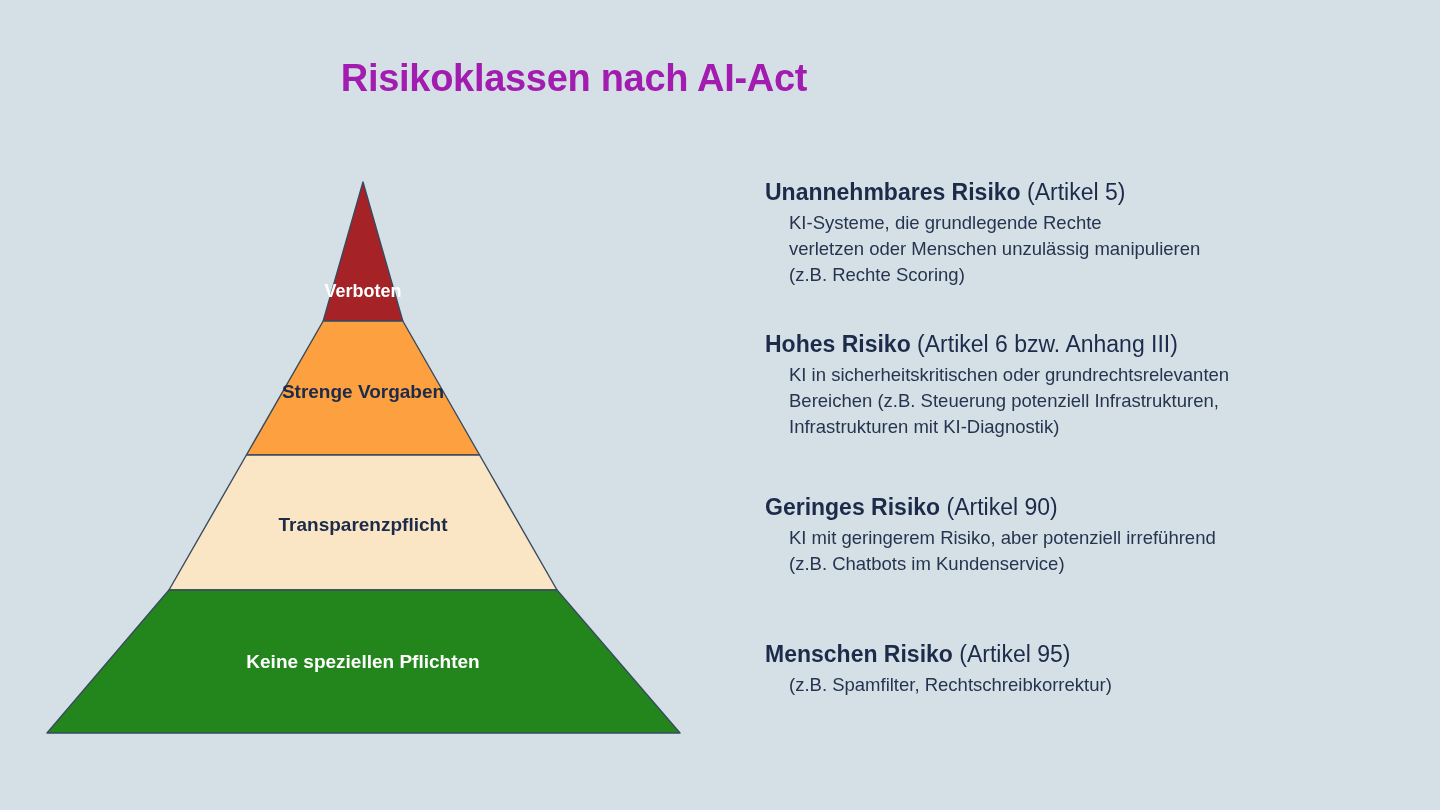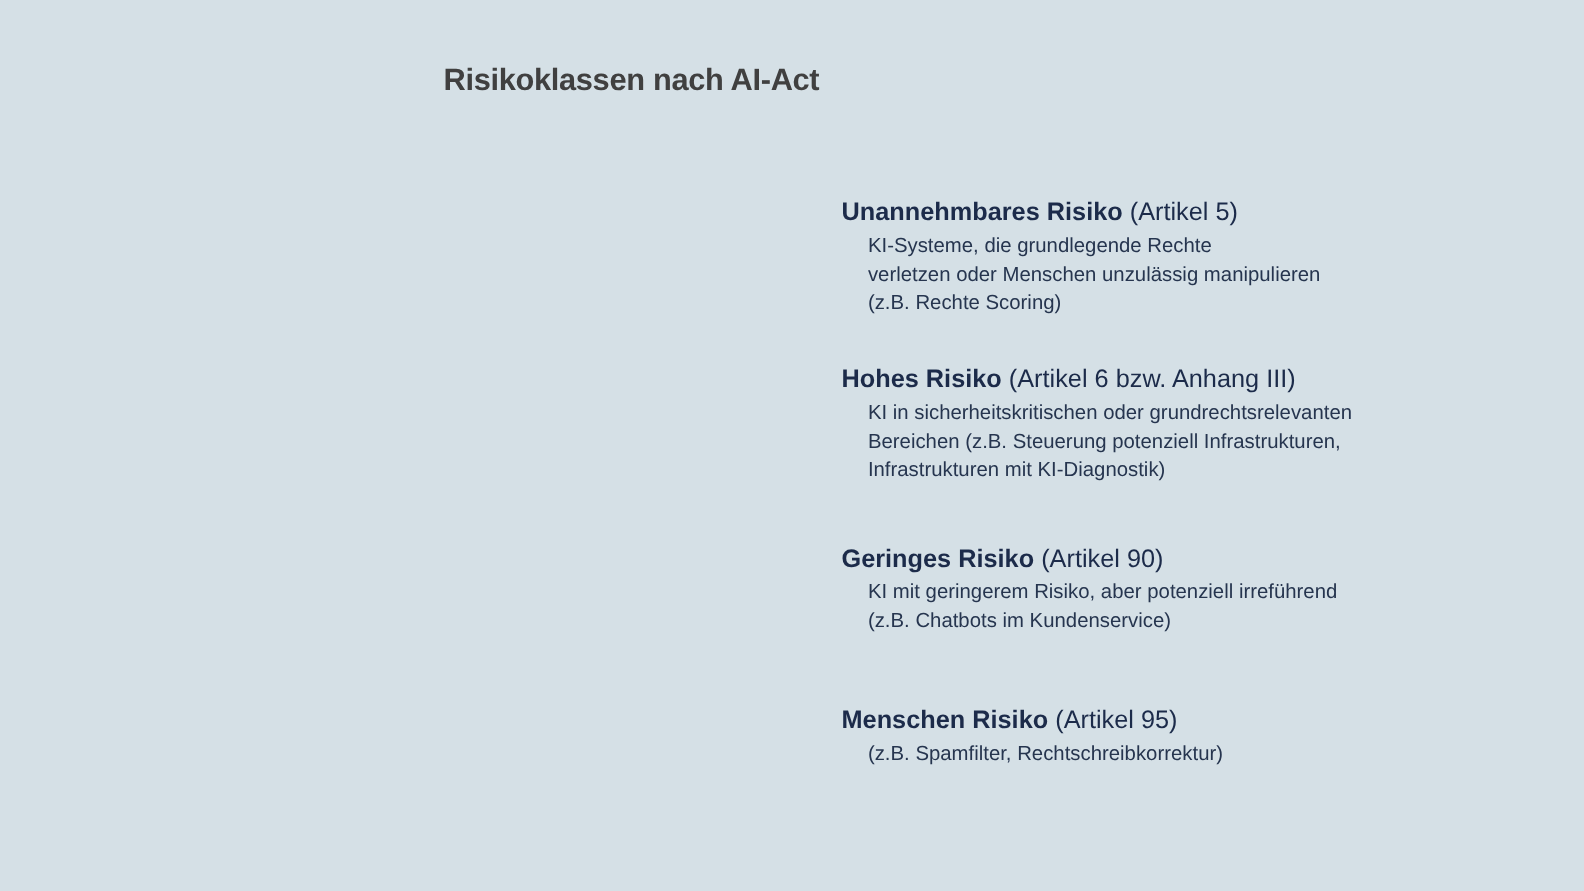--- a/index.html
+++ b/index.html
@@ -22,24 +22,24 @@
     height: 810px;
   }
 
   
   .page-title {
     position: absolute;
     left: 0;
     top: 57px;
     width: 1148px;
     text-align: center;
-    font-size: 28px;
+    font-size: 38px;
     font-weight: bold;
     letter-spacing: -0.3px;
-    color: #404040;
+    color: #a21caf;
   }
 
   
   .pyramid-wrap {
     position: absolute;
     left: 40px;
     top: 175px;
     width: 648px;
     height: 566px;
   }
@@ -100,20 +100,41 @@
 
   .legend-body div { white-space: nowrap; margin-left: 24px; }
 </style>
 </head>
 <body>
 
 <div class="canvas">
 
   <div class="page-title">Risikoklassen nach AI-Act</div>
 
+  <div class="pyramid-wrap">
+
+    <svg class="pyramid-svg" width="648" height="566" viewBox="0 0 648 566">
+
+      <polygon points="323,7 283.2,146 362.8,146" fill="#a52226" stroke="#3a4a5e" stroke-width="1.4" stroke-linejoin="round"></polygon>
+
+      <polygon points="283.2,146 362.8,146 439.6,280 206.4,280" fill="#fca040" stroke="#3a4a5e" stroke-width="1.4" stroke-linejoin="round"></polygon>
+
+      <polygon points="206.4,280 439.6,280 517.0,415 129.0,415" fill="#fae6c5" stroke="#3a4a5e" stroke-width="1.4" stroke-linejoin="round"></polygon>
+
+      <polygon points="129.0,415 517.0,415 640,558 7,558" fill="#23861c" stroke="#3a4a5e" stroke-width="1.4" stroke-linejoin="round"></polygon>
+    </svg>
+
+    <div class="band-label lvl0" style="left:323px; top:116px;">Verboten</div>
+
+    <div class="band-label lvl1" style="left:323px; top:217px;">Strenge Vorgaben</div>
+
+    <div class="band-label lvl2" style="left:323px; top:350px;">Transparenzpflicht</div>
+
+    <div class="band-label lvl3" style="left:323px; top:487px;">Keine speziellen Pflichten</div>
+  </div>
 
   <div class="legend">
 
     <div class="legend-block" style="top:0px;">
       <div class="legend-heading">
         <span>Unannehmbares Risiko</span>
         <span class="article">(Artikel 5)</span>
       </div>
       <div class="legend-body">
         <div>KI-Systeme, die grundlegende Rechte</div>

